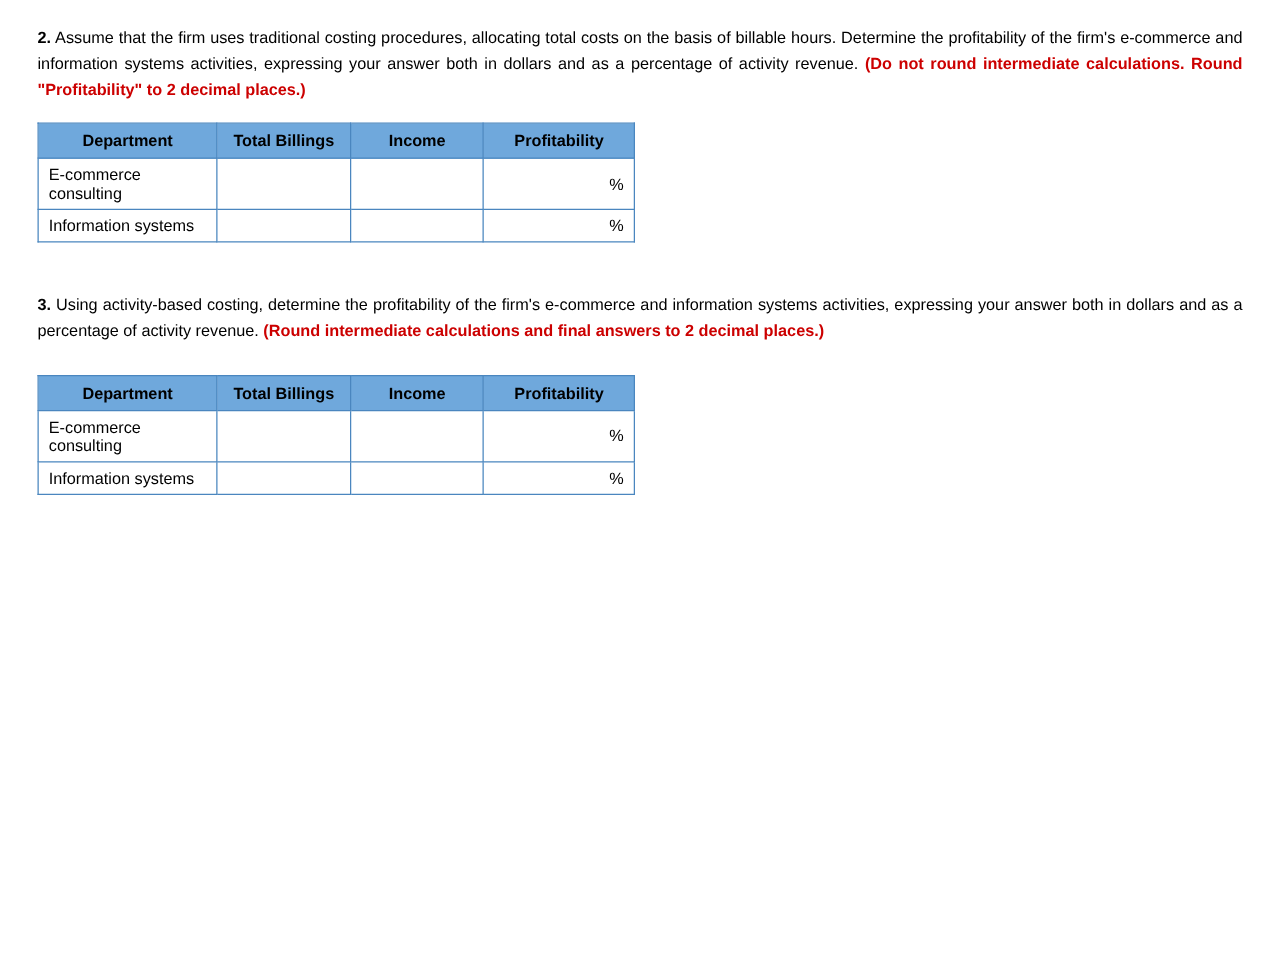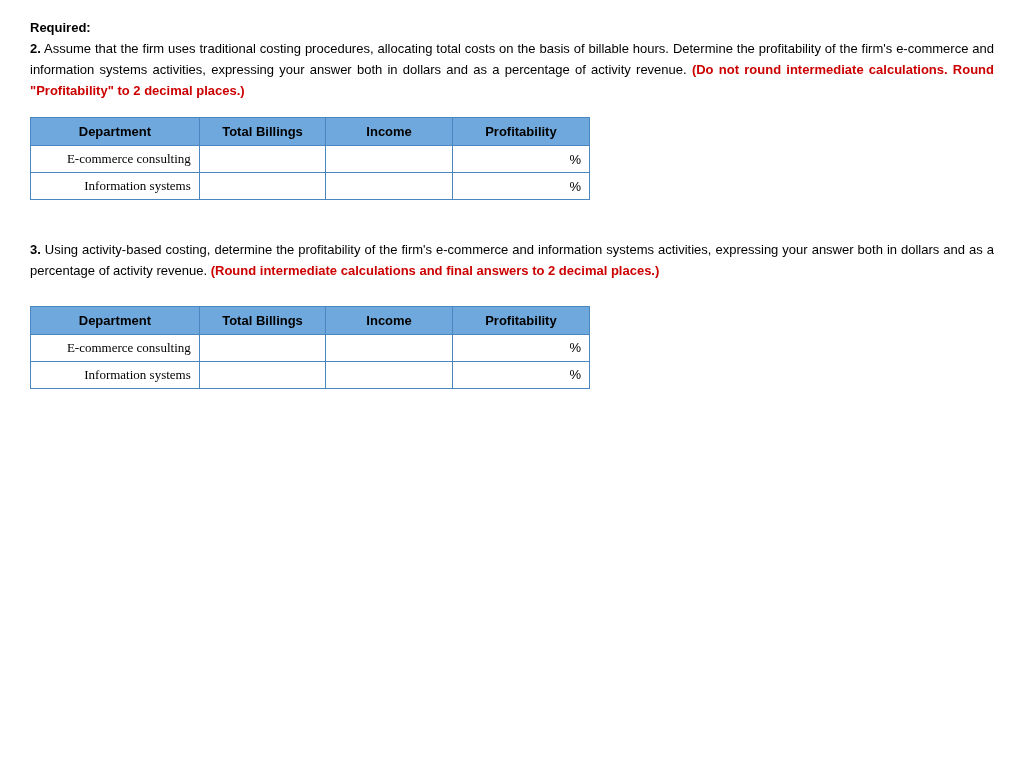--- a/index.html
+++ b/index.html
@@ -41,42 +41,41 @@
       font-weight: bold;
     }
 
     .table-container {
       margin-top: 16px;
       margin-bottom: 30px;
     }
 
     table {
       border-collapse: collapse;
-      width: 560px;
+      width: 478px;
     }
 
     thead th {
       background-color: #6fa8dc;
       border: 1px solid #4a86bf;
       padding: 6px 10px;
       font-weight: bold;
       font-size: 13px;
       text-align: center;
     }
 
     tbody td {
       border: 1px solid #4a86bf;
       padding: 5px 8px;
       font-size: 13px;
     }
 
     tbody td.dept-cell {
-      text-align: right;
+      text-align: left;
       width: 160px;
-      font-family: Liberation Serif, serif;
     }
 
     tbody td.input-cell {
       width: 120px;
       padding: 2px 4px;
     }
 
     tbody td.profitability-cell {
       width: 130px;
       padding: 2px 4px;
@@ -113,21 +112,20 @@
     .q3-text {
       text-align: justify;
       line-height: 1.6;
       margin-bottom: 24px;
     }
   </style>
 </head>
 <body>
 
 <div class="question-block">
-  <p class="required-label">Required:</p>
   <p class="question-text">
     <span class="question-number">2.</span>
     <span> Assume that the firm uses traditional costing procedures, allocating total costs on the basis of billable hours. Determine the profitability of the firm's e-commerce and information systems activities, expressing your answer both in dollars and as a percentage of activity revenue.</span>
     <span class="highlight-red"> (Do not round intermediate calculations. Round "Profitability" to 2 decimal places.)</span>
   </p>
 
   <div class="table-container">
     <table>
       <thead>
         <tr>

